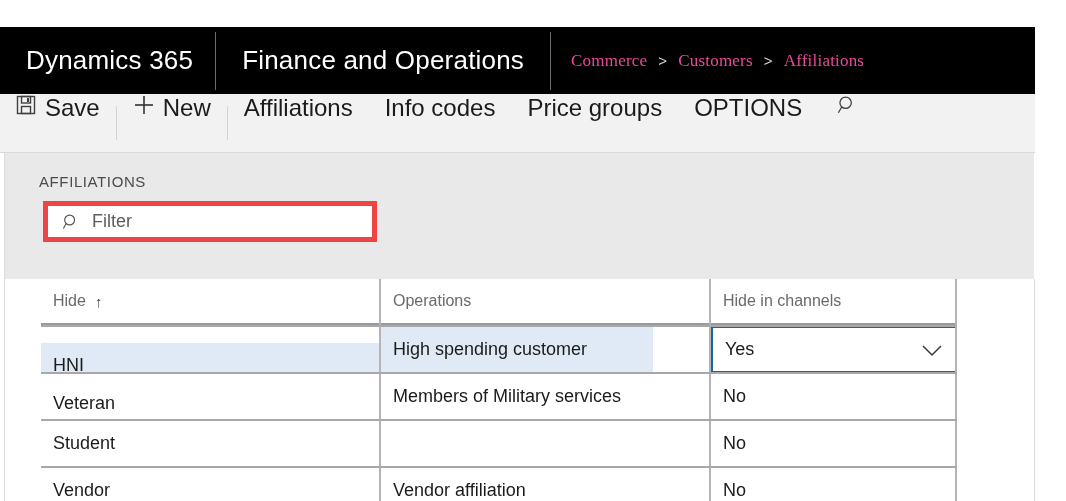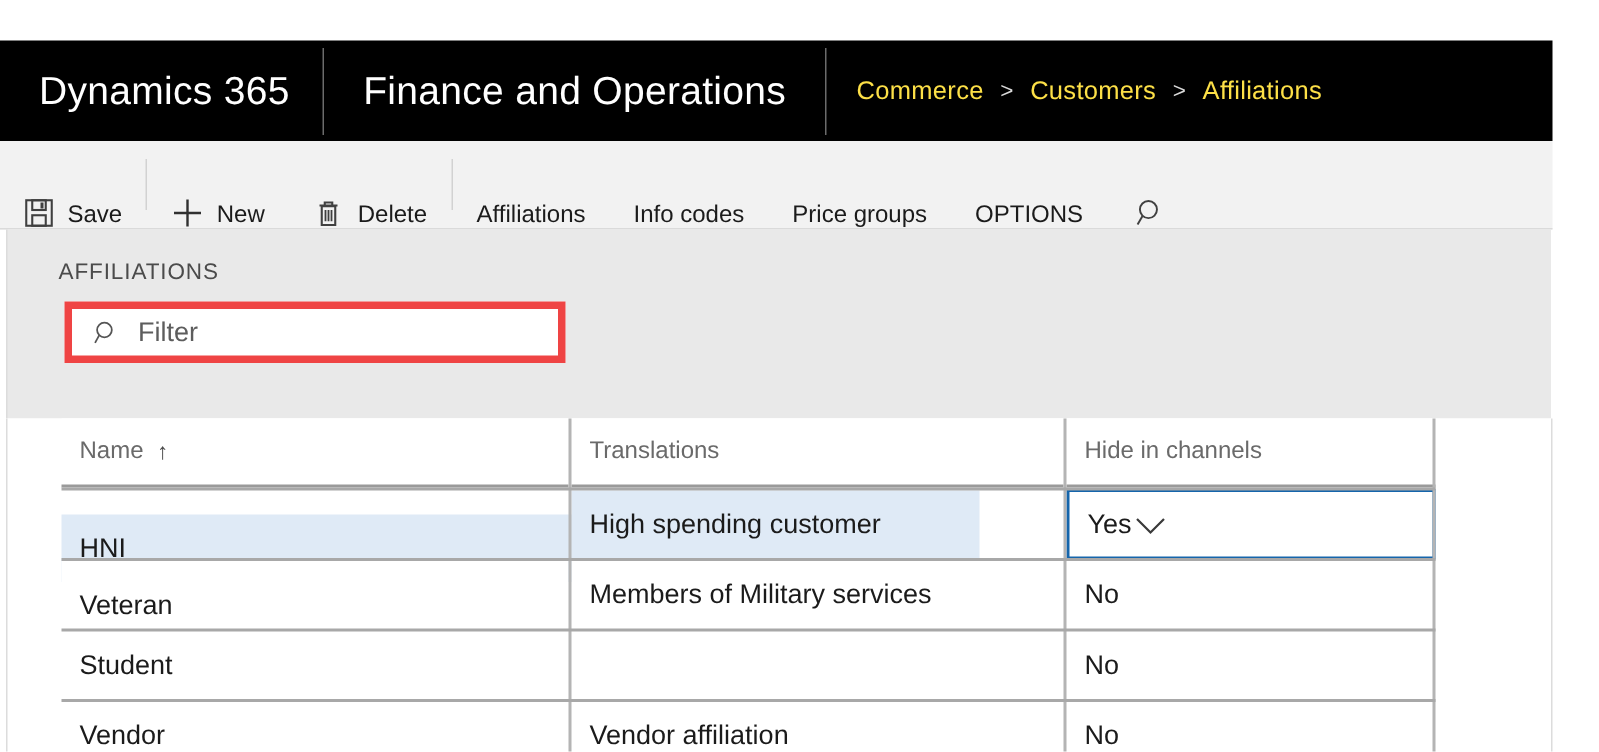--- a/index.html
+++ b/index.html
@@ -27,33 +27,33 @@
   .module { padding: 12px 26px; font-size: 26px; font-weight: 400; letter-spacing: .2px; }
   .vdiv {
     width: 1px; background: #6b6b6b;
     margin: 5px 0 4px 0;
   }
   .breadcrumb {
     padding: 0 20px; font-size: 17px; letter-spacing: .2px;
     display: flex; align-items: center; gap: 11px;
   }
   .breadcrumb .sep { color: #d9d9d9; font-size: 15px; }
-  .breadcrumb .crumb { color: #fde047; }
+  .breadcrumb .crumb { color: #ec4899; font-family: Liberation Serif, serif; }
 
   
   .toolbar {
     position: absolute; left: 0; top: 67px; width: 1035px; height: 59px;
     background: #f2f2f2;
     border-bottom: 1px solid #dadada;
     display: flex; align-items: center;
   }
   .tb-item {
-    display: flex; align-items: flex-end; gap: 8px;
+    display: flex; align-items: flex-start; gap: 8px;
     height: 59px; padding: 0 16px;
-    color: #1b1b1b; font-size: 16px; white-space: nowrap;
+    color: #1b1b1b; font-size: 24px; white-space: nowrap;
   }
   .tb-item.first { padding-left: 15px; }
   .tb-sep { width: 1px; height: 34px; background: #d2d2d2; }
   .tb-icon { display: inline-flex; align-items: center; justify-content: center; width: 22px; height: 22px; }
   .tb-icon svg { display: block; }
   .tb-search { padding: 0 14px 0 18px; }
 
   
   .panel {
     position: absolute; left: 4px; top: 126px; width: 1030px; height: 126px;
@@ -99,21 +99,21 @@
   .grid .row-sel { background: #dfeaf6; }
   .grid .vline { position: absolute; width: 2px; background: #b4b4b4; }
   .grid .hline { position: absolute; height: 2px; background: #a8a8a8; }
   .sort-arrow { margin-left: 9px; font-size: 15px; color: #4a4a4a; }
 
   
   .combo {
     position: absolute;
     background: #ffffff;
     border: 2px solid #1565ab;
-    display: flex; align-items: center; justify-content: flex-start;
+    display: flex; align-items: center; justify-content: space-between;
     padding: 0 10px 0 12px;
     font-size: 18px; color: #1b1b1b;
   }
   .chev { color: #3a3a3a; display: inline-flex; }
 
   
   .grid-right-edge { position: absolute; left: 1029px; top: 0; width: 1px; height: 249px; background: #dcdcdc; }
 </style>
 </head>
 <body>
@@ -153,32 +153,20 @@
     <div class="tb-item">
       <span class="tb-icon">
         <svg width="22" height="22" viewBox="0 0 22 22">
           <line x1="11" y1="2" x2="11" y2="20" stroke="#303030" stroke-width="1.6"></line>
           <line x1="2" y1="11" x2="20" y2="11" stroke="#303030" stroke-width="1.6"></line>
         </svg>
       </span>
       <span>New</span>
     </div>
 
-    <div class="tb-item">
-      <span class="tb-icon">
-        <svg width="20" height="20" viewBox="0 0 20 20">
-          <path d="M4 5 h12 M7.5 5 v-2 h5 v2" fill="none" stroke="#404040" stroke-width="1.4"></path>
-          <path d="M5.5 5.5 h9 v12.5 h-9 z" fill="none" stroke="#404040" stroke-width="1.4"></path>
-          <line x1="8" y1="8" x2="8" y2="15.5" stroke="#404040" stroke-width="1.2"></line>
-          <line x1="10" y1="8" x2="10" y2="15.5" stroke="#404040" stroke-width="1.2"></line>
-          <line x1="12" y1="8" x2="12" y2="15.5" stroke="#404040" stroke-width="1.2"></line>
-        </svg>
-      </span>
-      <span>Delete</span>
-    </div>
 
     <div class="tb-sep"></div>
 
     <div class="tb-item">
       <span>Affiliations</span>
     </div>
     <div class="tb-item">
       <span>Info codes</span>
     </div>
     <div class="tb-item">
@@ -208,25 +196,25 @@
         </svg>
       </span>
       <span class="ph">Filter</span>
     </div>
   </div>
 
   <div class="grid-wrap">
     <div class="grid">
 
       <div class="cell hdr" style="left:0;top:0;width:338px;height:46px;">
-        <span>Name</span>
+        <span>Hide</span>
         <span class="sort-arrow">↑</span>
       </div>
       <div class="cell hdr" style="left:340px;top:0;width:328px;height:46px;">
-        <span>Translations</span>
+        <span>Operations</span>
       </div>
       <div class="cell hdr" style="left:670px;top:0;width:246px;height:46px;">
         <span>Hide in channels</span>
       </div>
 
       <div class="cell row-sel" style="left:0;top:64px;width:390px;height:45px;">
         <span>HNI</span>
       </div>
       <div class="cell row-sel" style="left:340px;top:48px;width:272px;height:45px;">
         <span>High spending customer</span>

